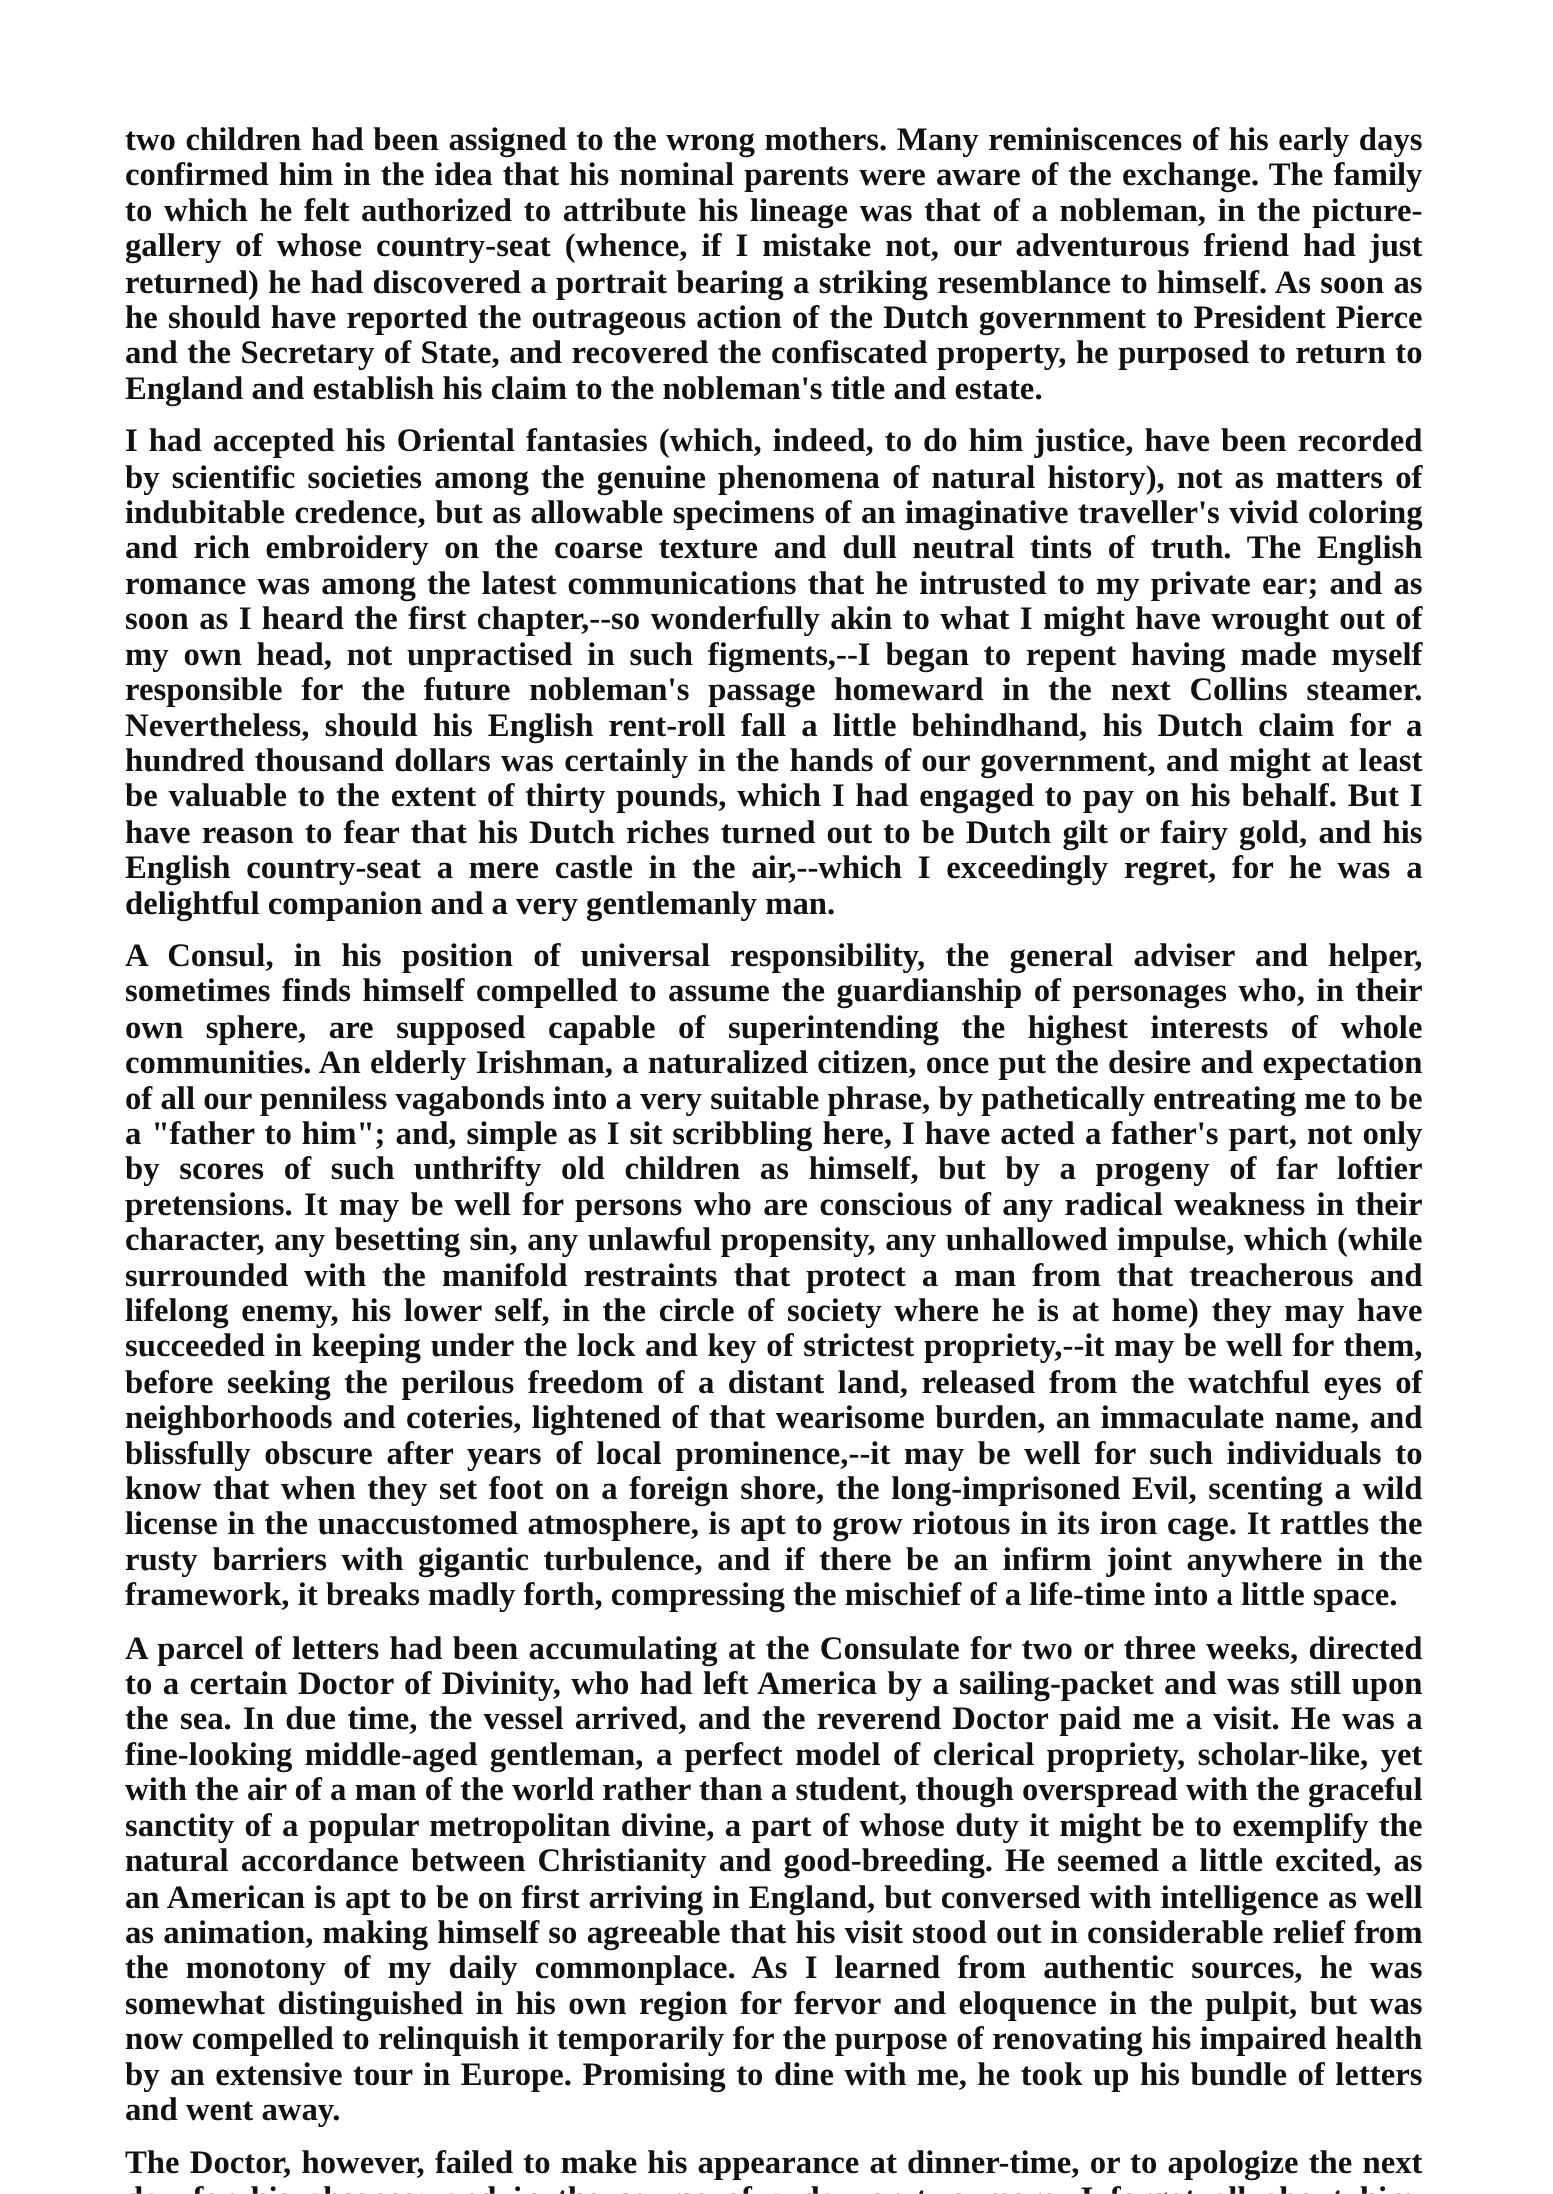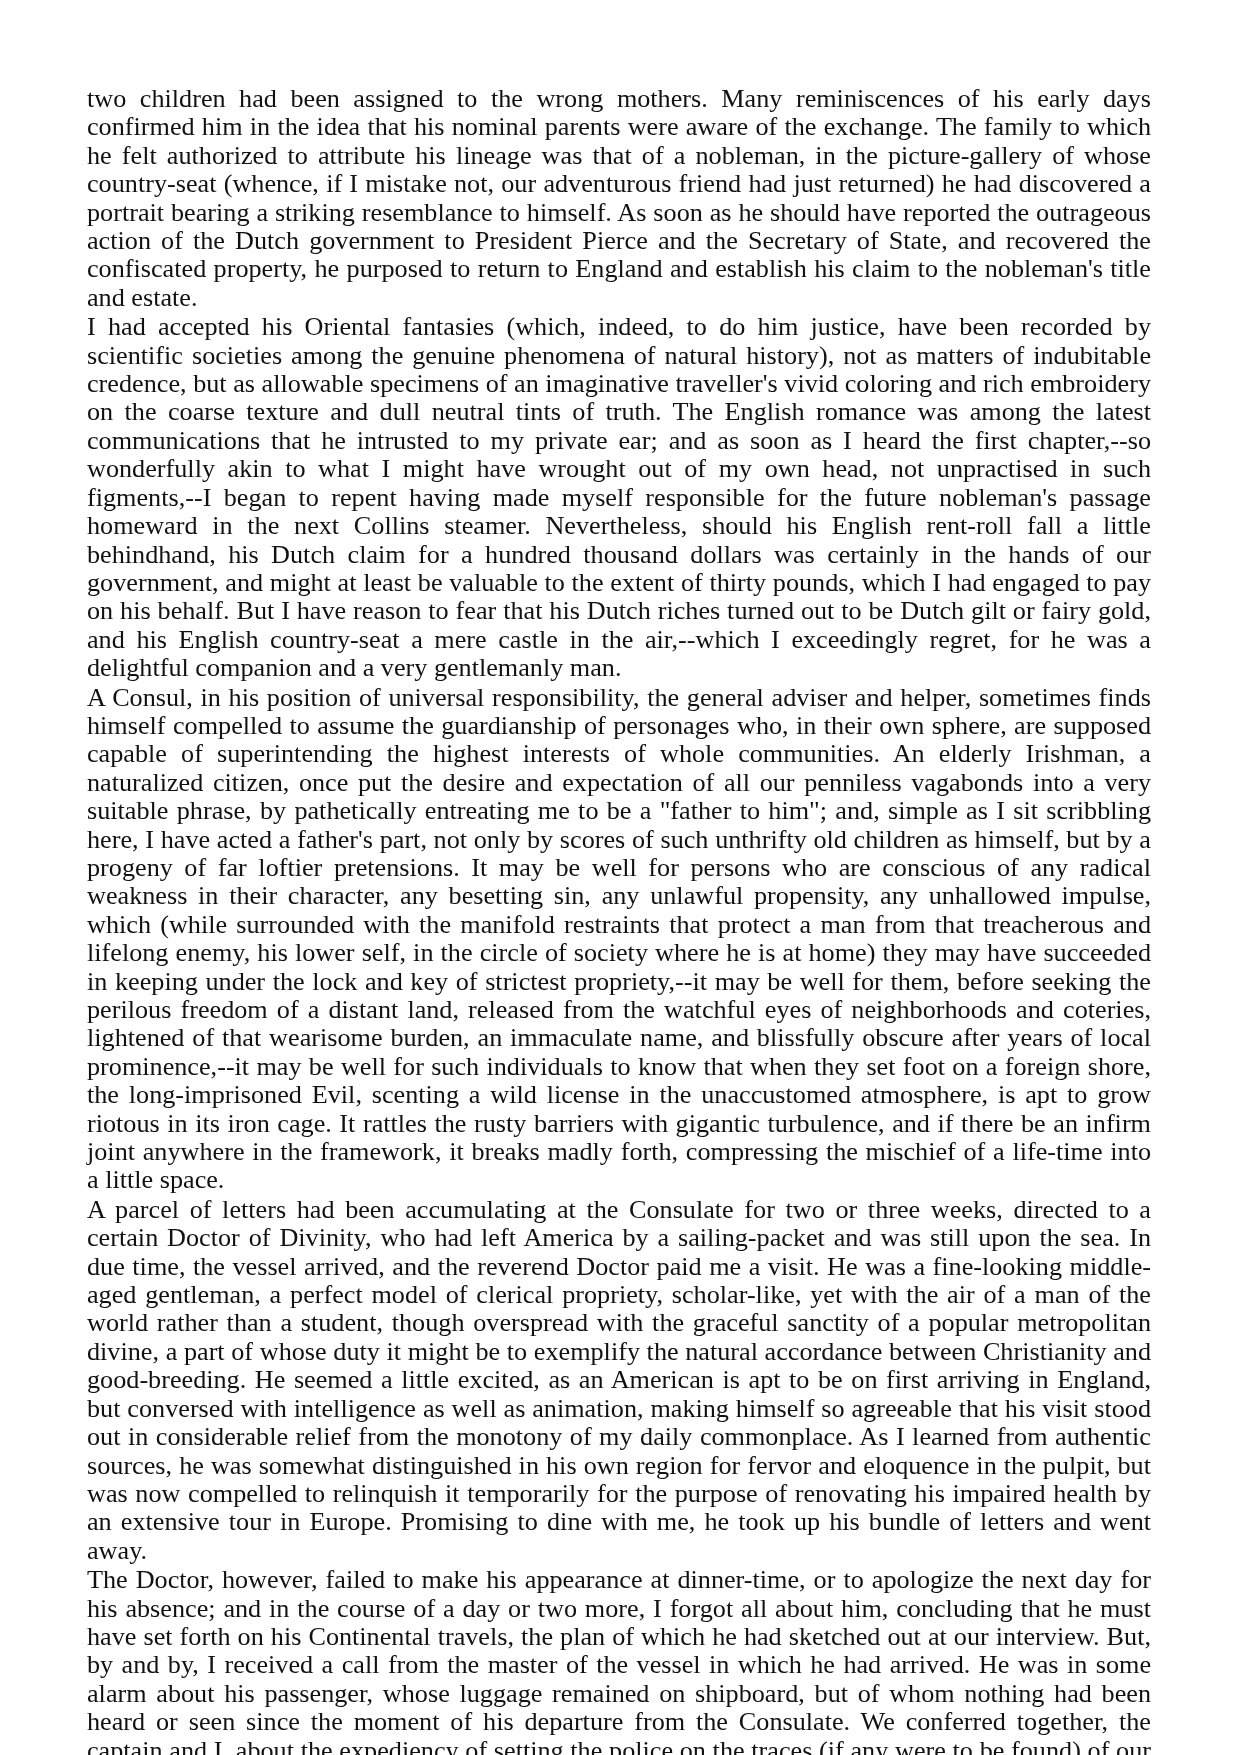--- a/index.html
+++ b/index.html
@@ -18,23 +18,24 @@
       left: 86px;
       top: 84px;
       width: 1066px;
       font-family: "Liberation Serif", "DejaVu Serif", serif;
       font-size: 26.2px;
       line-height: 28.4px;
       color: #111111;
       text-align: justify;
     }
     .para {
-      margin: 1px;
+      margin: 14px;
       padding: 0;
       text-indent: 0;
+      font-weight: bold;
     }
   </style>
 </head>
 <body>
 
 <div class="page">
   <p class="para">two children had been assigned to the wrong mothers. Many reminiscences of his early days confirmed him in the idea that his nominal parents were aware of the exchange. The family to which he felt authorized to attribute his lineage was that of a nobleman, in the picture-gallery of whose country-seat (whence, if I mistake not, our adventurous friend had just returned) he had discovered a portrait bearing a striking resemblance to himself. As soon as he should have reported the outrageous action of the Dutch government to President Pierce and the Secretary of State, and recovered the confiscated property, he purposed to return to England and establish his claim to the nobleman's title and estate.</p>
   <p class="para">I had accepted his Oriental fantasies (which, indeed, to do him justice, have been recorded by scientific societies among the genuine phenomena of natural history), not as matters of indubitable credence, but as allowable specimens of an imaginative traveller's vivid coloring and rich embroidery on the coarse texture and dull neutral tints of truth. The English romance was among the latest communications that he intrusted to my private ear; and as soon as I heard the first chapter,--so wonderfully akin to what I might have wrought out of my own head, not unpractised in such figments,--I began to repent having made myself responsible for the future nobleman's passage homeward in the next Collins steamer. Nevertheless, should his English rent-roll fall a little behindhand, his Dutch claim for a hundred thousand dollars was certainly in the hands of our government, and might at least be valuable to the extent of thirty pounds, which I had engaged to pay on his behalf. But I have reason to fear that his Dutch riches turned out to be Dutch gilt or fairy gold, and his English country-seat a mere castle in the air,--which I exceedingly regret, for he was a delightful companion and a very gentlemanly man.</p>
   <p class="para">A Consul, in his position of universal responsibility, the general adviser and helper, sometimes finds himself compelled to assume the guardianship of personages who, in their own sphere, are supposed capable of superintending the highest interests of whole communities. An elderly Irishman, a naturalized citizen, once put the desire and expectation of all our penniless vagabonds into a very suitable phrase, by pathetically entreating me to be a "father to him"; and, simple as I sit scribbling here, I have acted a father's part, not only by scores of such unthrifty old children as himself, but by a progeny of far loftier pretensions. It may be well for persons who are conscious of any radical weakness in their character, any besetting sin, any unlawful propensity, any unhallowed impulse, which (while surrounded with the manifold restraints that protect a man from that treacherous and lifelong enemy, his lower self, in the circle of society where he is at home) they may have succeeded in keeping under the lock and key of strictest propriety,--it may be well for them, before seeking the perilous freedom of a distant land, released from the watchful eyes of neighborhoods and coteries, lightened of that wearisome burden, an immaculate name, and blissfully obscure after years of local prominence,--it may be well for such individuals to know that when they set foot on a foreign shore, the long-imprisoned Evil, scenting a wild license in the unaccustomed atmosphere, is apt to grow riotous in its iron cage. It rattles the rusty barriers with gigantic turbulence, and if there be an infirm joint anywhere in the framework, it breaks madly forth, compressing the mischief of a life-time into a little space.</p>
   <p class="para">A parcel of letters had been accumulating at the Consulate for two or three weeks, directed to a certain Doctor of Divinity, who had left America by a sailing-packet and was still upon the sea. In due time, the vessel arrived, and the reverend Doctor paid me a visit. He was a fine-looking middle-aged gentleman, a perfect model of clerical propriety, scholar-like, yet with the air of a man of the world rather than a student, though overspread with the graceful sanctity of a popular metropolitan divine, a part of whose duty it might be to exemplify the natural accordance between Christianity and good-breeding. He seemed a little excited, as an American is apt to be on first arriving in England, but conversed with intelligence as well as animation, making himself so agreeable that his visit stood out in considerable relief from the monotony of my daily commonplace. As I learned from authentic sources, he was somewhat distinguished in his own region for fervor and eloquence in the pulpit, but was now compelled to relinquish it temporarily for the purpose of renovating his impaired health by an extensive tour in Europe. Promising to dine with me, he took up his bundle of letters and went away.</p>

